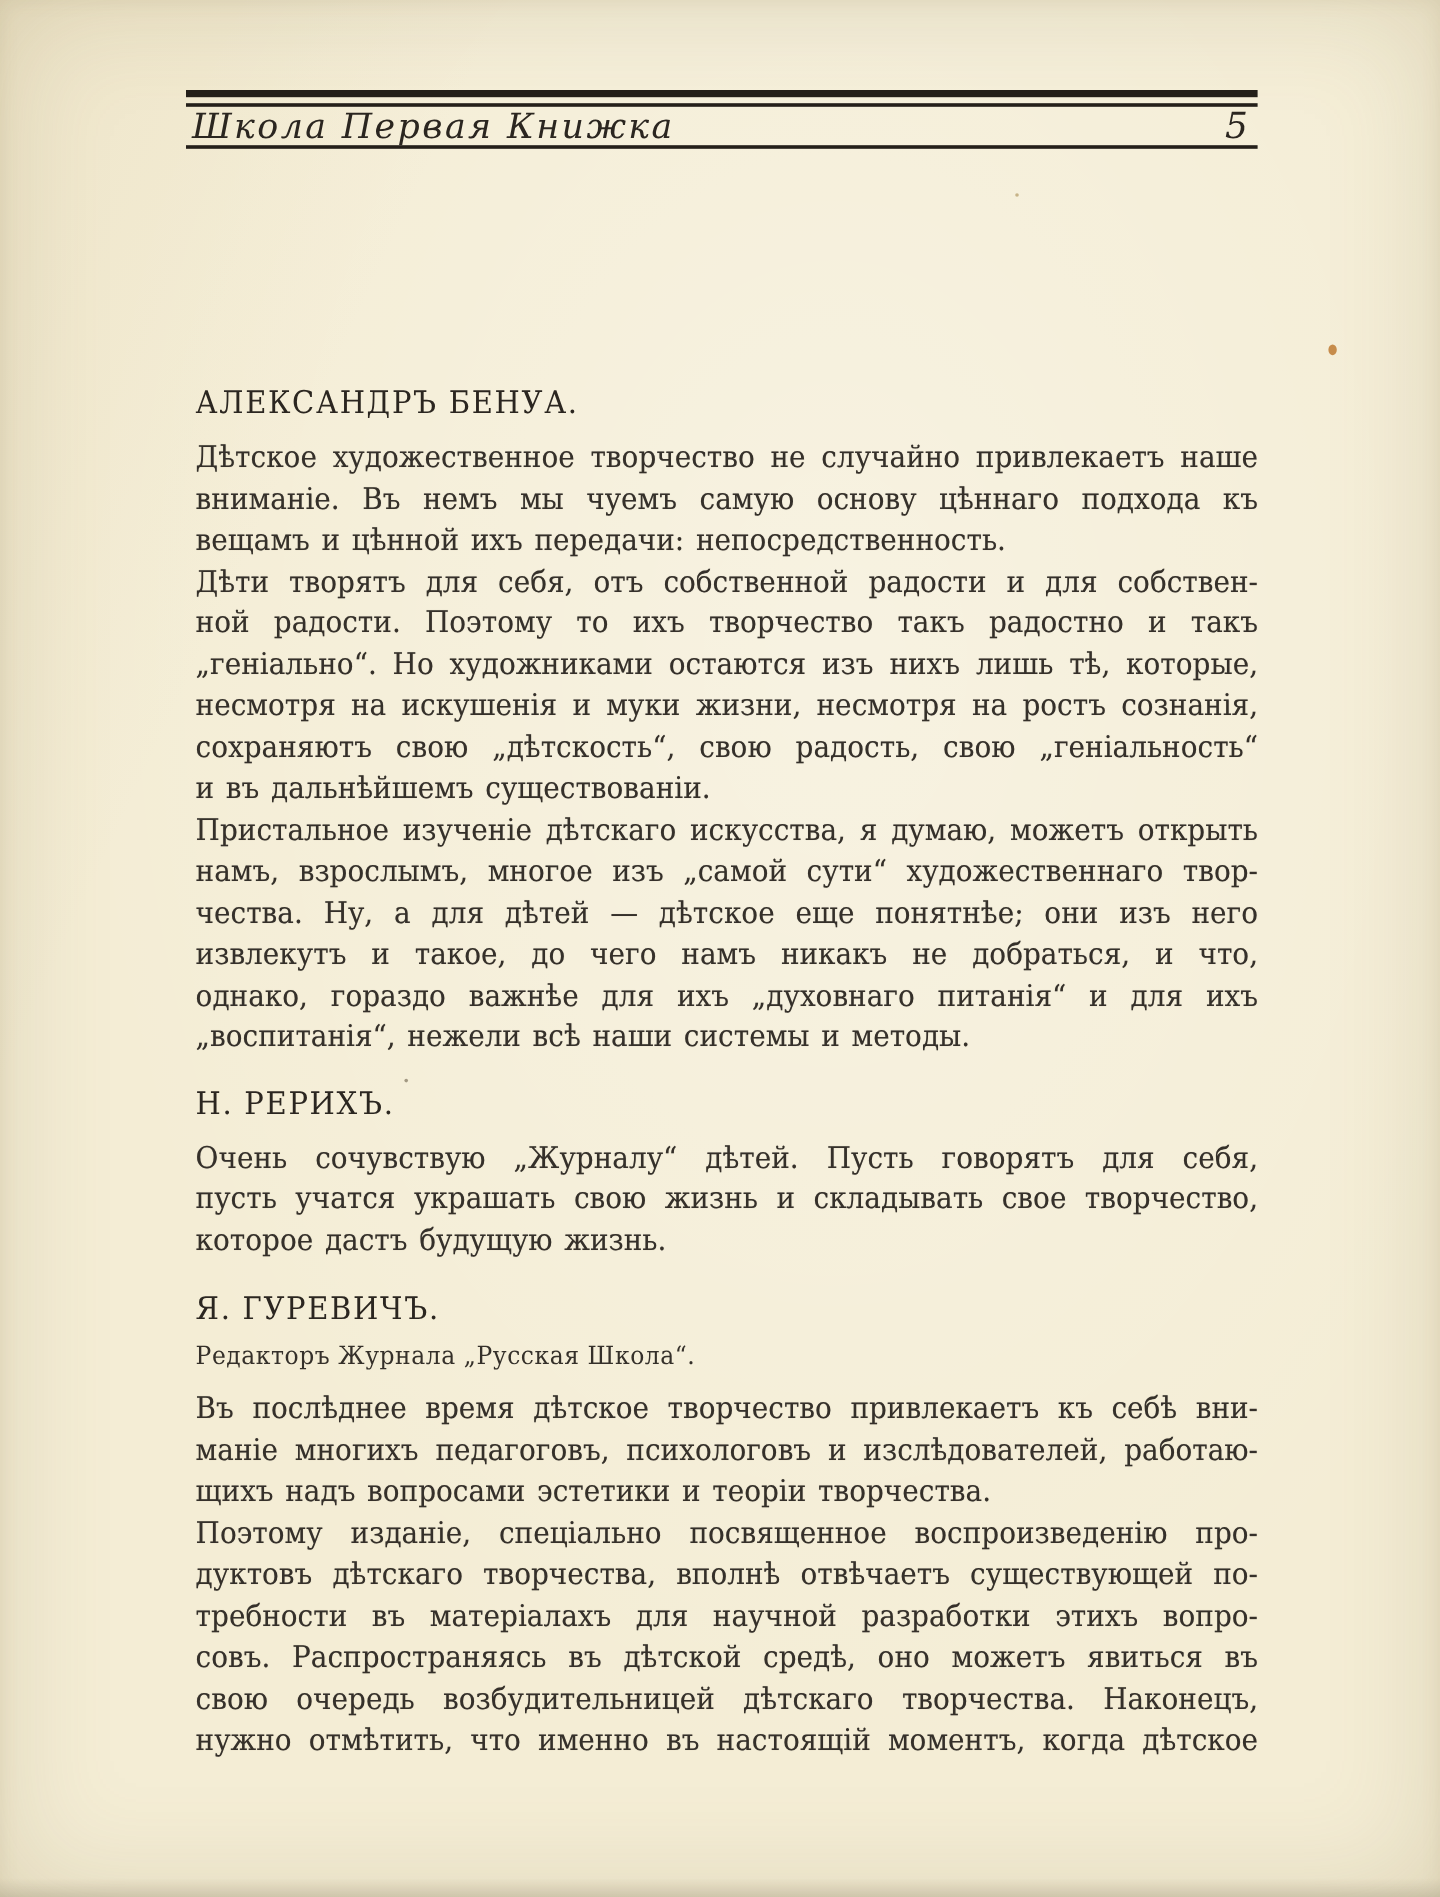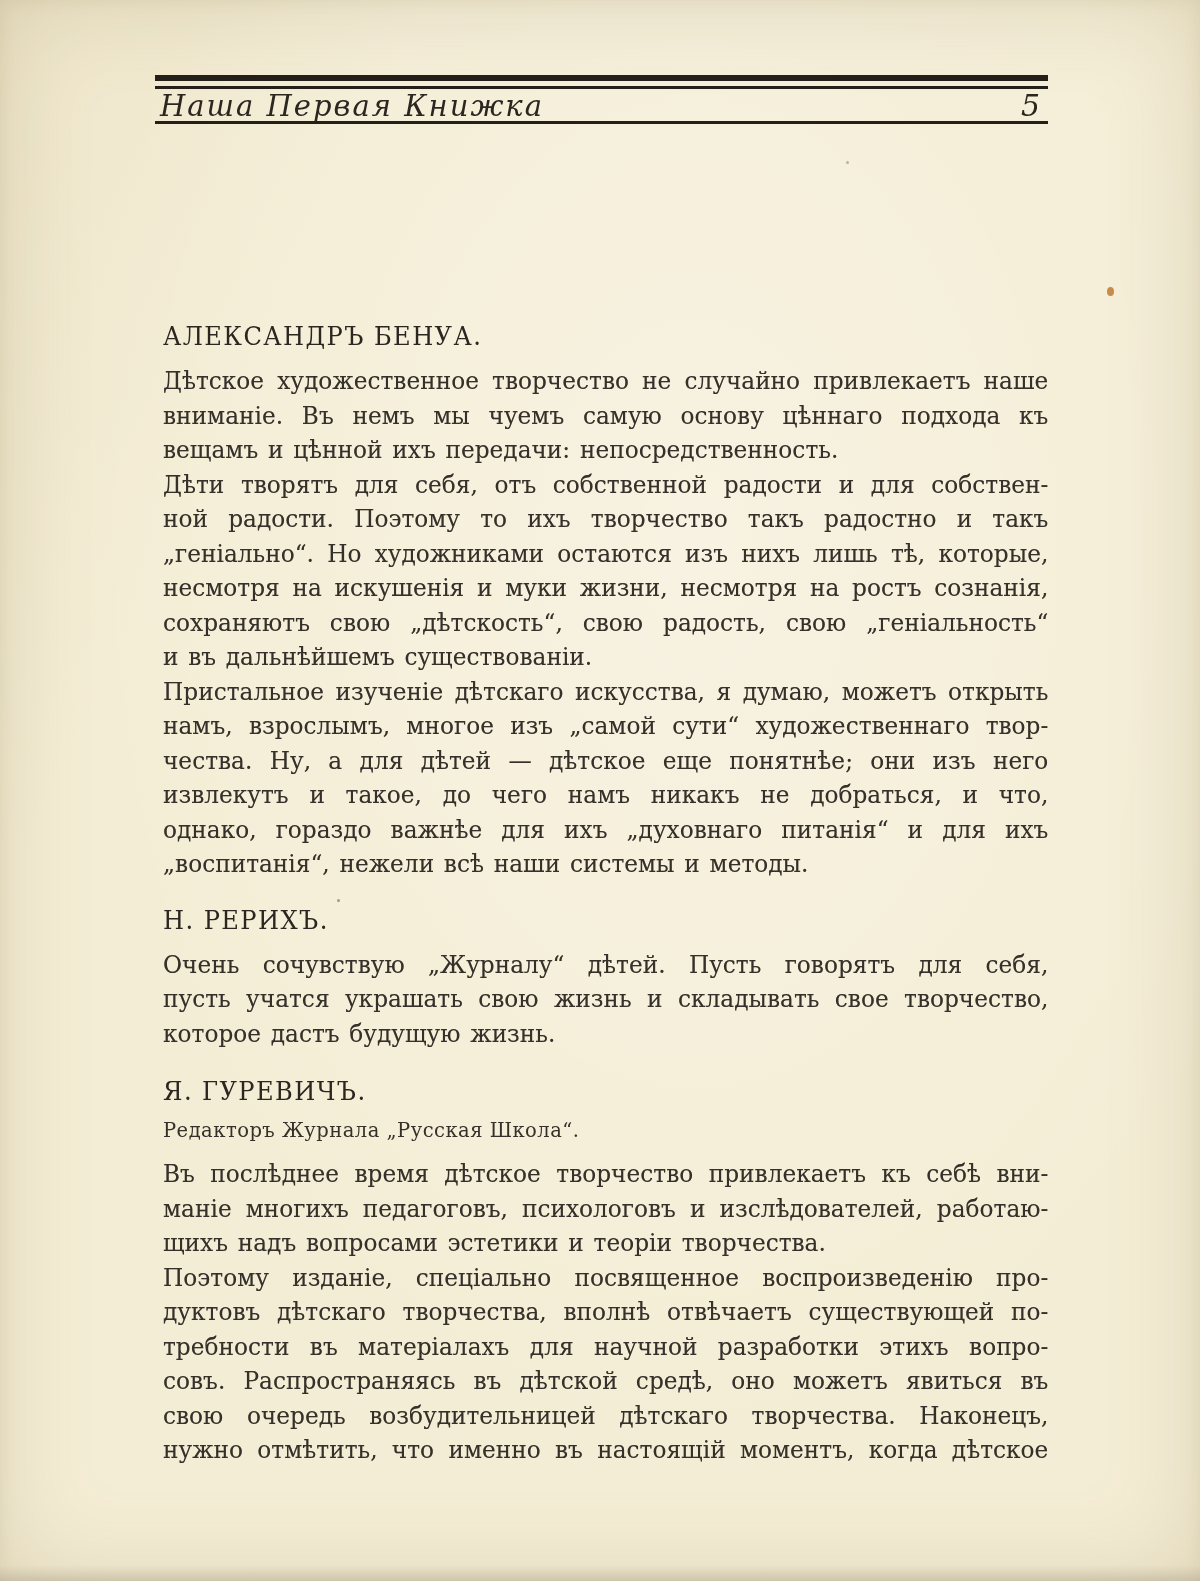--- a/index.html
+++ b/index.html
@@ -121,21 +121,21 @@
 </style>
 </head>
 <body>
 
 <div class="page">
 
   <header class="running-head">
     <div class="rule rule-thick"></div>
     <div class="rule rule-medium"></div>
     <div class="head-row">
-      <span class="running-title">Наша Первая Книжка</span>
+      <span class="running-title">Школа Первая Книжка</span>
       <span class="page-number">5</span>
     </div>
     <div class="rule rule-thin"></div>
   </header>
 
   <main class="content">
       <section class="text-section">
         <h2 class="section-heading">АЛЕКСАНДРЪ БЕНУА.</h2>
         <div class="paragraph">
           <div class="line">Дѣтское художественное творчество не случайно привлекаетъ наше</div>

